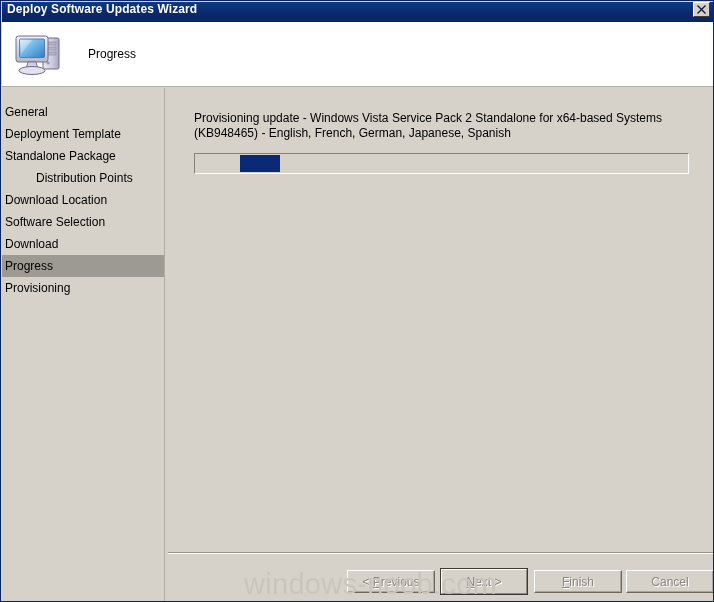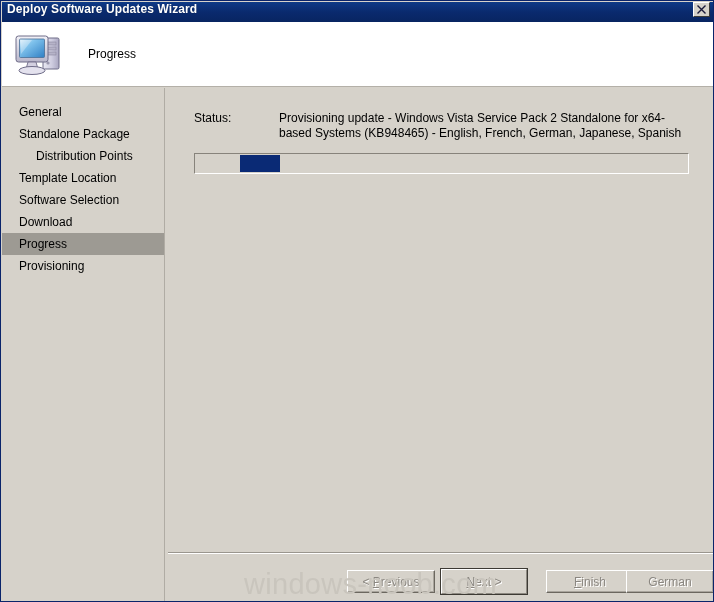--- a/index.html
+++ b/index.html
@@ -101,21 +101,21 @@
     background: #d6d2ca;
     border-right: 1px solid #b0aca4;
     box-sizing: border-box;
     padding-top: 13px;
   }
   .nav-item {
     height: 22px;
     line-height: 22px;
     font-size: 12px;
     color: #000000;
-    padding-left: 17px;
+    padding-left: 3px;
     white-space: nowrap;
     box-sizing: border-box;
     cursor: default;
   }
   .nav-item.indented { padding-left: 34px; }
   .nav-item.selected {
     background: #9d9a93;
     color: #000000;
   }
 
@@ -222,21 +222,21 @@
     border-left: 1px solid #ffffff;
     border-right: 1px solid #8d8981;
     border-bottom: 1px solid #8d8981;
     box-sizing: border-box;
     display: flex;
     align-items: center;
     justify-content: center;
   }
   #btn-previous { left: 179px; }
   #btn-next     { left: 272px; }
-  #btn-finish   { left: 366px; margin-left: 12px; }
+  #btn-finish   { left: 366px; }
   #btn-cancel   { left: 458px; }
 
   .accel { text-decoration: underline; }
 
   
   .watermark {
     position: absolute;
     left: 243px;
     top: 567px;
     font-size: 29px;
@@ -298,33 +298,33 @@
         <ellipse cx="20" cy="40.5" rx="13" ry="4" fill="#e4e2ee" stroke="#6f6c88" stroke-width="1"></ellipse>
       </svg>
     </span>
     <span class="header-title">Progress</span>
   </div>
 
   <div class="body-area">
 
     <div class="sidebar">
       <div class="nav-item">General</div>
+      <div class="nav-item">Deployment Template</div>
       <div class="nav-item">Standalone Package</div>
       <div class="nav-item indented">Distribution Points</div>
-      <div class="nav-item">Template Location</div>
+      <div class="nav-item">Download Location</div>
       <div class="nav-item">Software Selection</div>
       <div class="nav-item">Download</div>
       <div class="nav-item selected">Progress</div>
       <div class="nav-item">Provisioning</div>
     </div>
 
     <div class="content">
 
       <div class="status-row">
-        <span class="status-label">Status:</span>
         <span class="status-value">Provisioning update - Windows Vista Service Pack 2 Standalone for x64-based Systems (KB948465) - English, French, German, Japanese, Spanish</span>
       </div>
 
       <div class="progress-wrap">
         <div class="progress-chunk"></div>
       </div>
 
       <div class="footer-sep"></div>
 
       <div class="buttons">
@@ -333,21 +333,21 @@
             <span><span class="accel">N</span>ext&nbsp;&gt;</span>
           </span>
         </div>
         <div class="btn" id="btn-previous">
           <span>&lt;&nbsp;<span class="accel">P</span>revious</span>
         </div>
         <div class="btn" id="btn-finish">
           <span><span class="accel">F</span>inish</span>
         </div>
         <div class="btn" id="btn-cancel">
-          <span>German</span>
+          <span>Cancel</span>
         </div>
       </div>
 
     </div>
   </div>
 
   <div class="watermark">windows-noob.com</div>
 
 </div>
 

